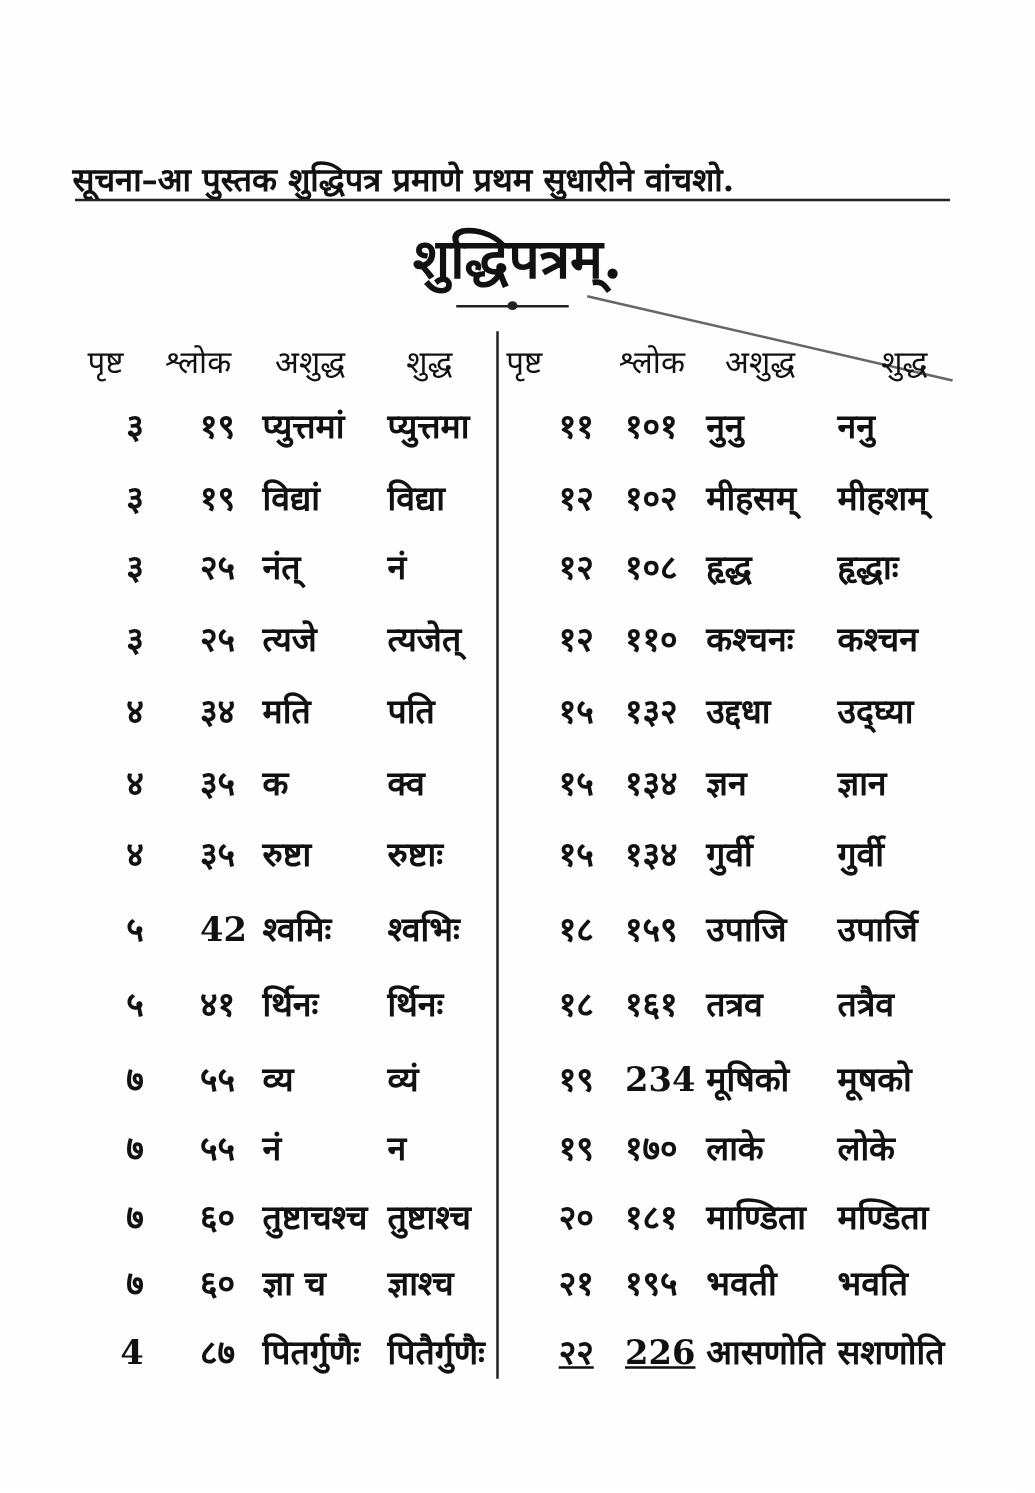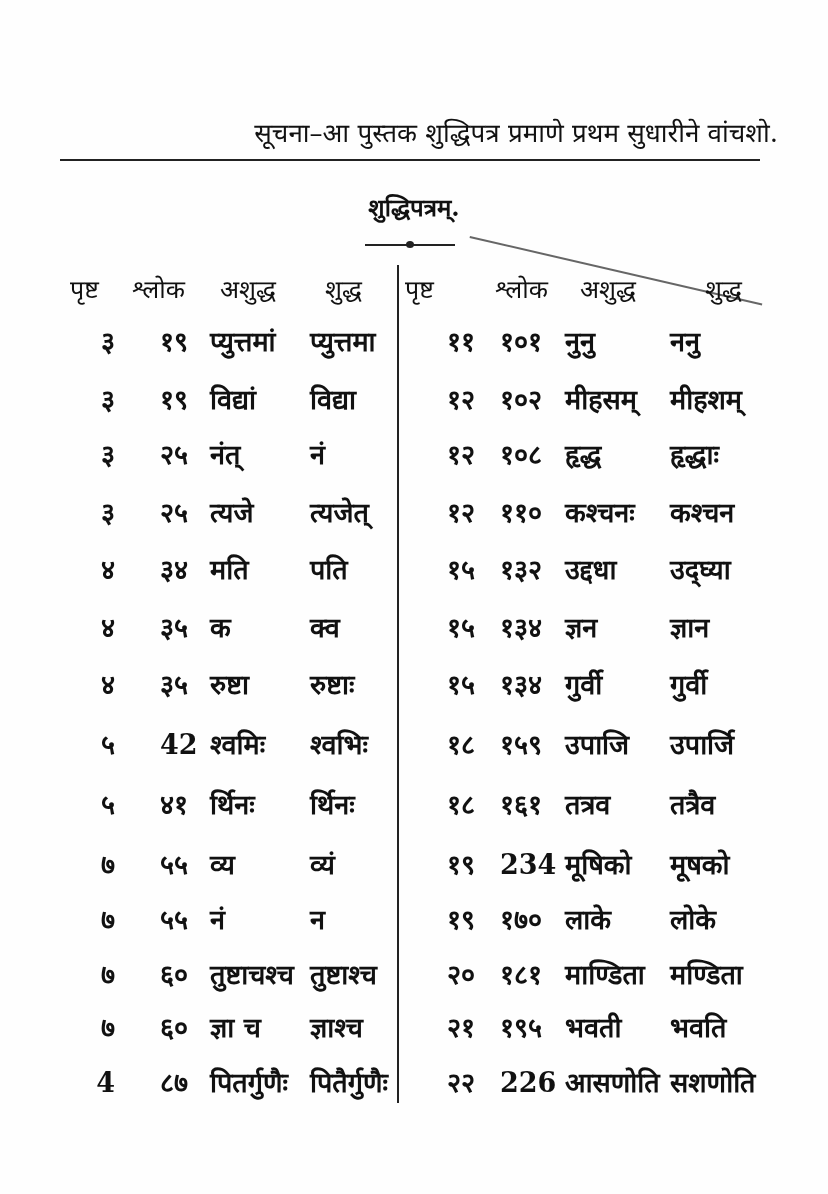--- a/index.html
+++ b/index.html
@@ -1,22 +1,22 @@
 <!DOCTYPE html>
 <html><head>
   <meta charset="utf-8">
   <style>
     html, body { margin: 0; padding: 0; background: #ffffff; }
     body { width: 828px; height: 1194px; position: relative; overflow: hidden;
            font-family: "DejaVu Serif", "Liberation Serif", serif; color: #111; }
     .page { position: absolute; left: 0; top: 0; width: 828px; height: 1194px; background: #fefefe; }
-    .notice { position: absolute; left: 58px; top: 116px; width: 720px; font-size: 26px; font-weight: normal;
-              white-space: nowrap; letter-spacing: 0px; line-height: 34px; text-align: right; }
+    .notice { position: absolute; left: 58px; top: 128px; width: 720px; font-size: 26px; font-weight: bold;
+              white-space: nowrap; letter-spacing: 0px; line-height: 34px; }
     .notice-rule { position: absolute; left: 60px; top: 159px; width: 700px; height: 2px; background: #222; }
-    .title { position: absolute; left: 0; width: 828px; top: 186px; text-align: center; font-size: 24px;
+    .title { position: absolute; left: 0; width: 828px; top: 186px; text-align: center; font-size: 44px;
              font-weight: bold; line-height: 44px; }
     .ornament { position: absolute; left: 365px; top: 244px; width: 90px; height: 2px; background: #222; }
     .ornament-dot { position: absolute; left: 406px; top: 241px; width: 8px; height: 7px; background: #222;
                     border-radius: 50%; }
     .diag { position: absolute; left: 470px; top: 236px; width: 300px; height: 2px; background: #333;
             transform-origin: 0 0; transform: rotate(13deg); opacity: .75; }
     .divider { position: absolute; left: 397px; top: 265px; width: 2px; height: 838px; background: #222; }
     .col { position: absolute; top: 0; }
     .col-left { left: 60px; width: 335px; }
     .col-right { left: 405px; width: 350px; }
@@ -36,21 +36,21 @@
     .col-right .c-right { left: 265px; }
     .hdr .c-page, .hdr .c-verse, .hdr .c-wrong, .hdr .c-right { text-align: left; }
     .col-left .hdr .c-page { left: 10px; width: auto; }
     .col-left .hdr .c-verse { left: 72px; }
     .col-left .hdr .c-wrong { left: 160px; }
     .col-left .hdr .c-right { left: 265px; }
     .col-right .hdr .c-page { left: 0; width: auto; }
     .col-right .hdr .c-verse { left: 90px; }
     .col-right .hdr .c-wrong { left: 175px; }
     .col-right .hdr .c-right { left: 300px; }
-    .strike-underline { }
+    .strike-underline { text-decoration: underline; }
   </style>
 </head>
 <body>
 
 <div class="page">
   <div class="notice">सूचना–आ पुस्तक शुद्धिपत्र प्रमाणे प्रथम सुधारीने वांचशो.</div>
   <div class="notice-rule"></div>
   <div class="title">शुद्धिपत्रम्.</div>
   <div class="ornament"></div>
   <div class="ornament-dot"></div>

